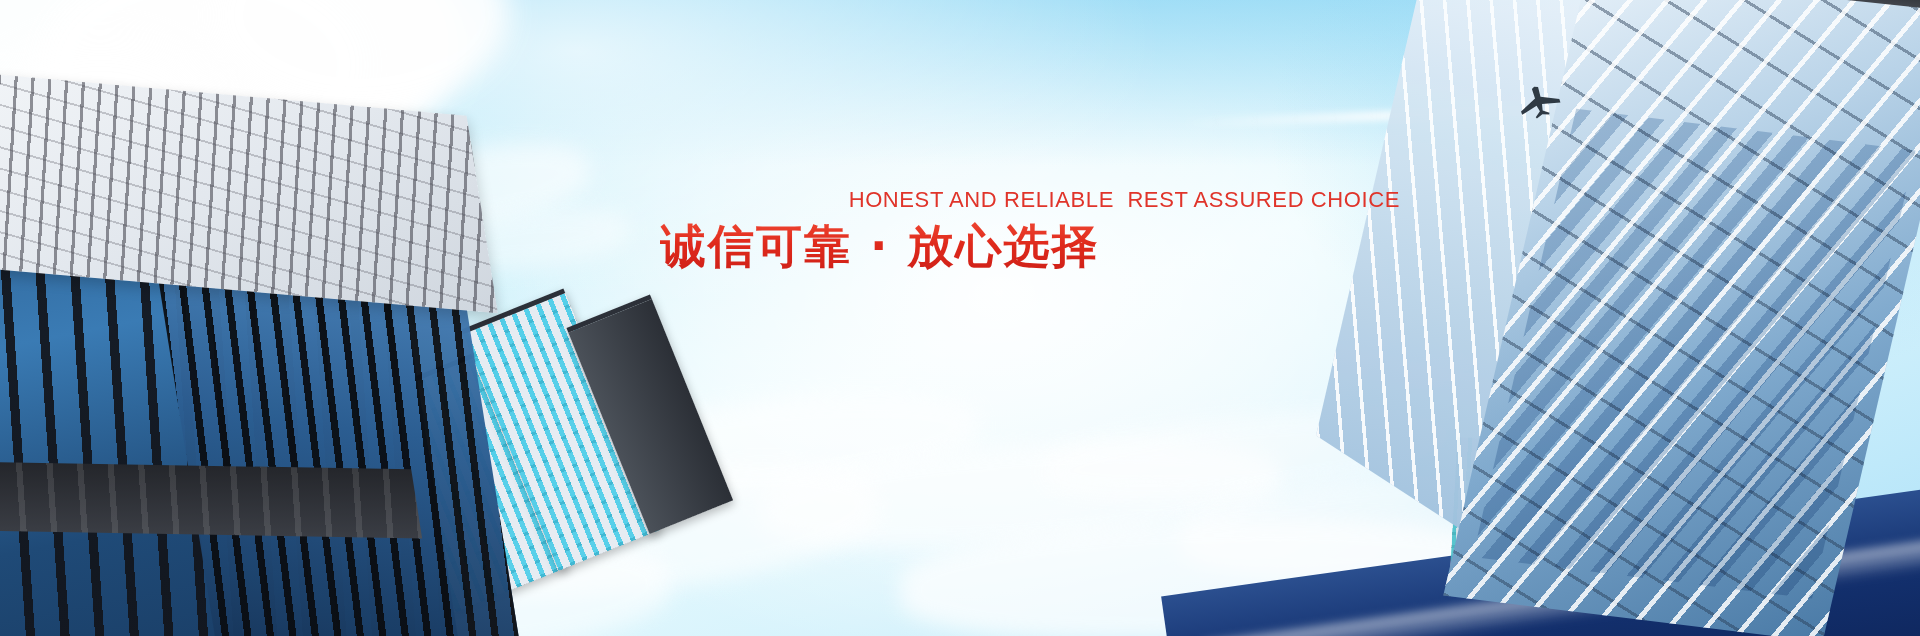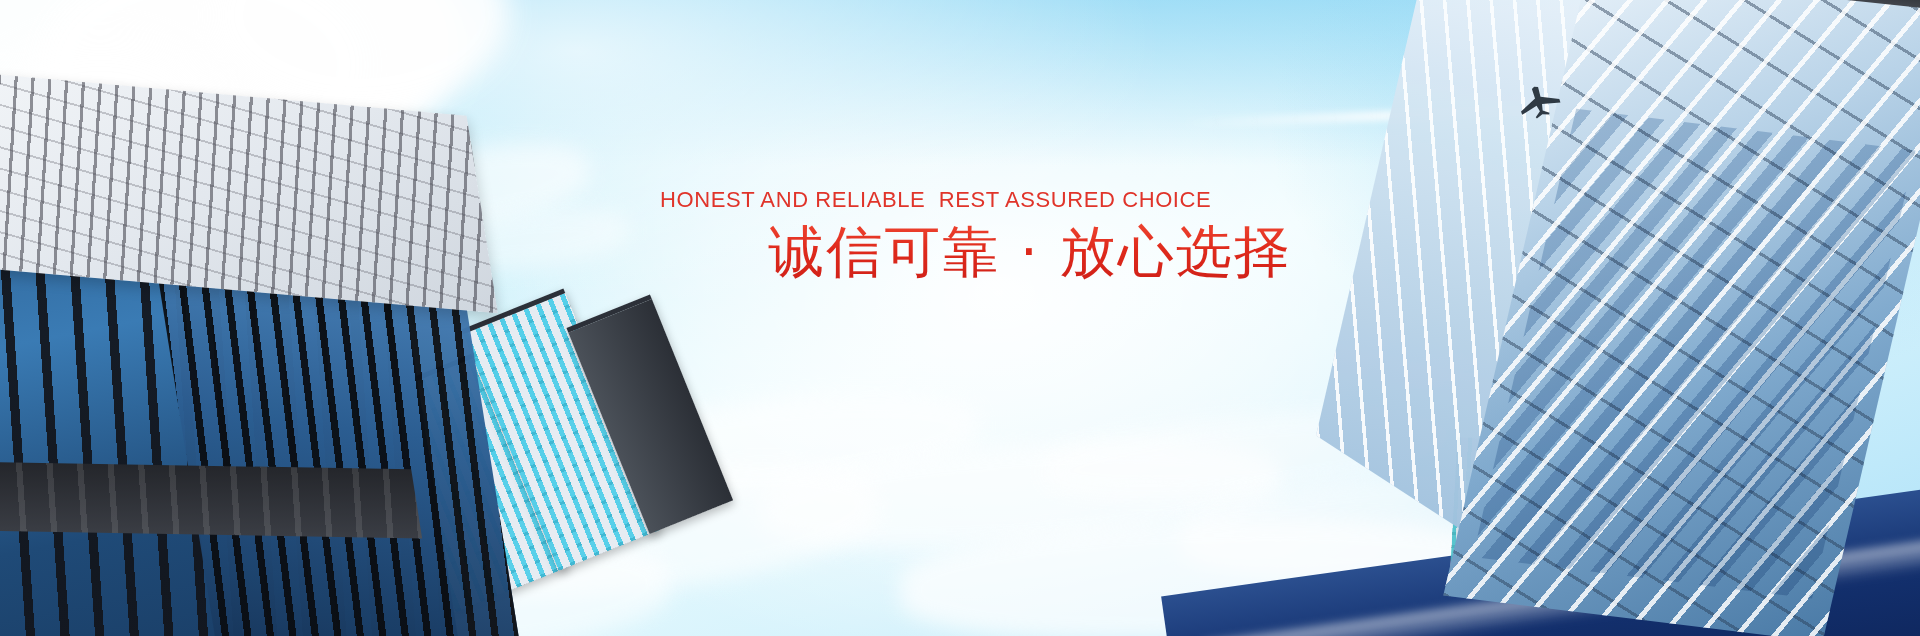--- a/index.html
+++ b/index.html
@@ -215,35 +215,35 @@
     text-align:left;
   }
   .eng{
     font-family:"Liberation Sans", sans-serif;
     font-size:22px;
     letter-spacing:.6px;
     font-weight:400;
     color:#e0342a;
     line-height:1.1;
     white-space:pre;
+    text-align:right;
   }
   .zh-head{
     margin-top:8px;
     font-family:"DejaVu Sans", sans-serif;
-    font-size:56px;
-    font-weight:normal;
+    font-size:46px;
+    font-weight:bold;
     line-height:1.15;
     letter-spacing:2px;
     background:linear-gradient(to bottom,#ef4632 0%,#df2a1c 45%,#cf2018 100%);
     -webkit-background-clip:text;
     background-clip:text;
     color:transparent;
     -webkit-text-fill-color:transparent;
     white-space:pre;
-    text-align:center;
   }
   .zh-body{
     margin-top:14px;
     font-family:"DejaVu Sans", sans-serif;
     font-size:14.5px;
     line-height:25px;
     color:#5a5e62;
     letter-spacing:.2px;
     white-space:pre;
   }

